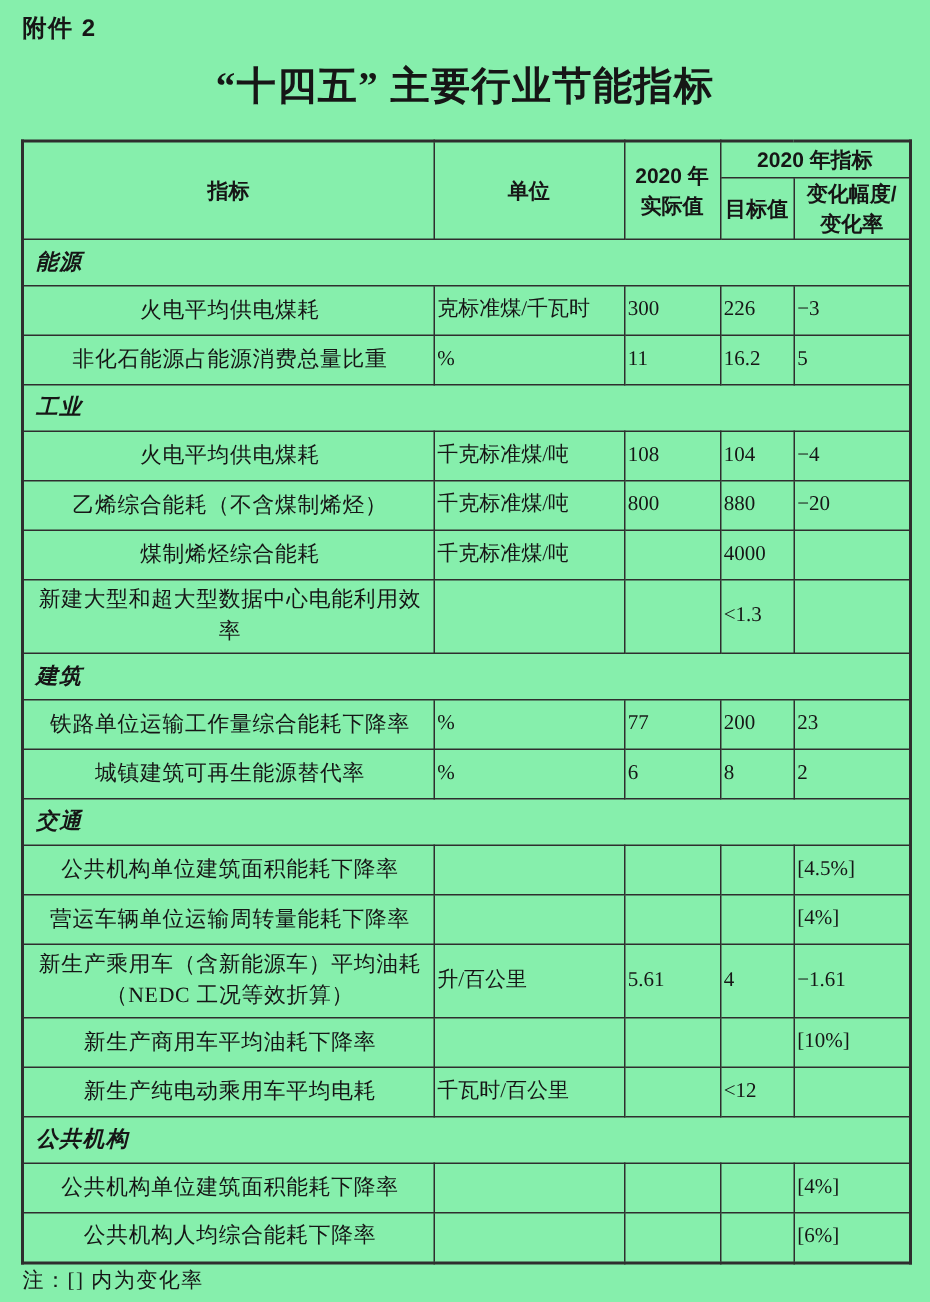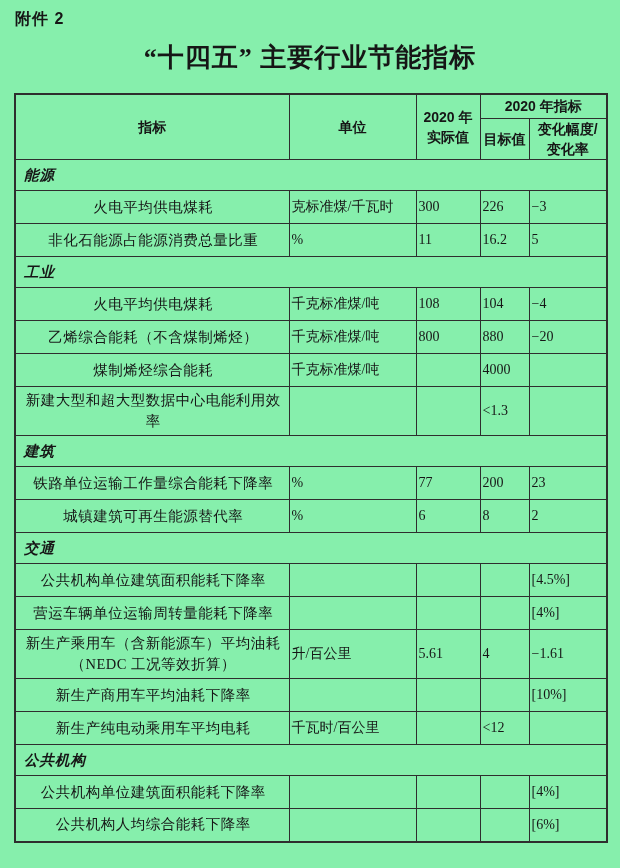--- a/index.html
+++ b/index.html
@@ -237,14 +237,15 @@
         <td class="ind">公共机构人均综合能耗下降率</td>
         <td class="c"></td>
         <td class="c"></td>
         <td class="c"></td>
         <td class="c">[6%]</td>
       </tr>
 
     </tbody>
   </table>
 
+  <div class="footnote">注：[] 内为变化率</div>
 
 </div>
 
 </body></html>

